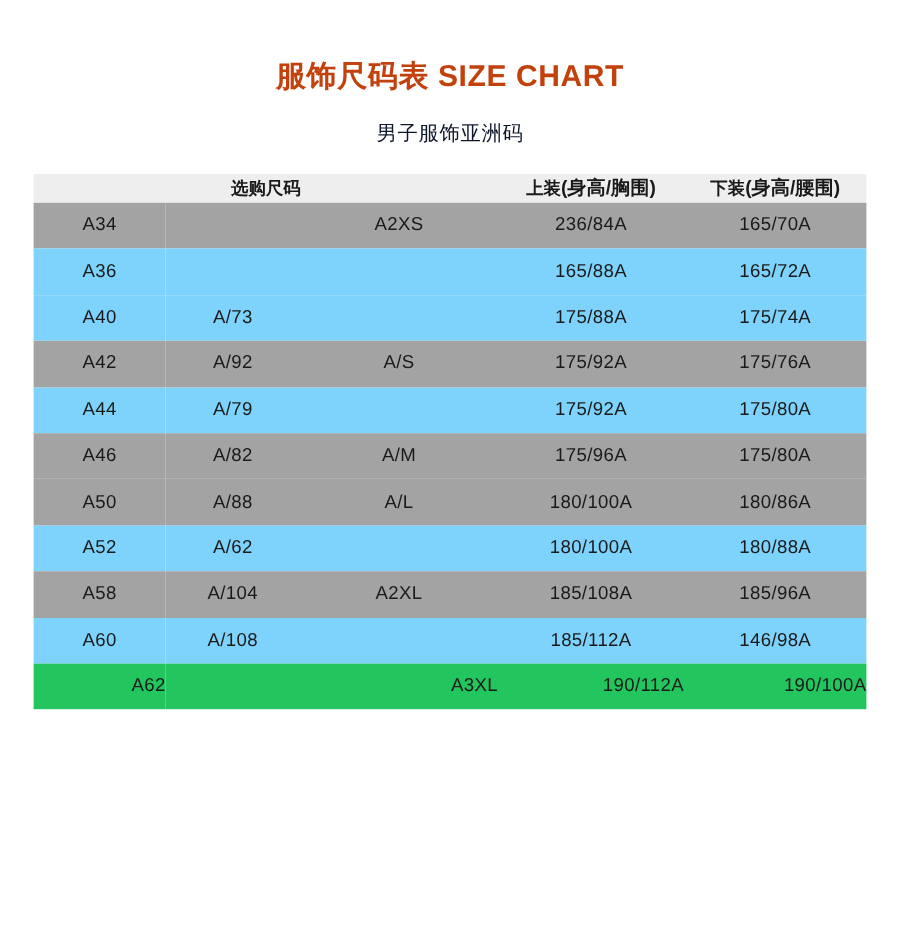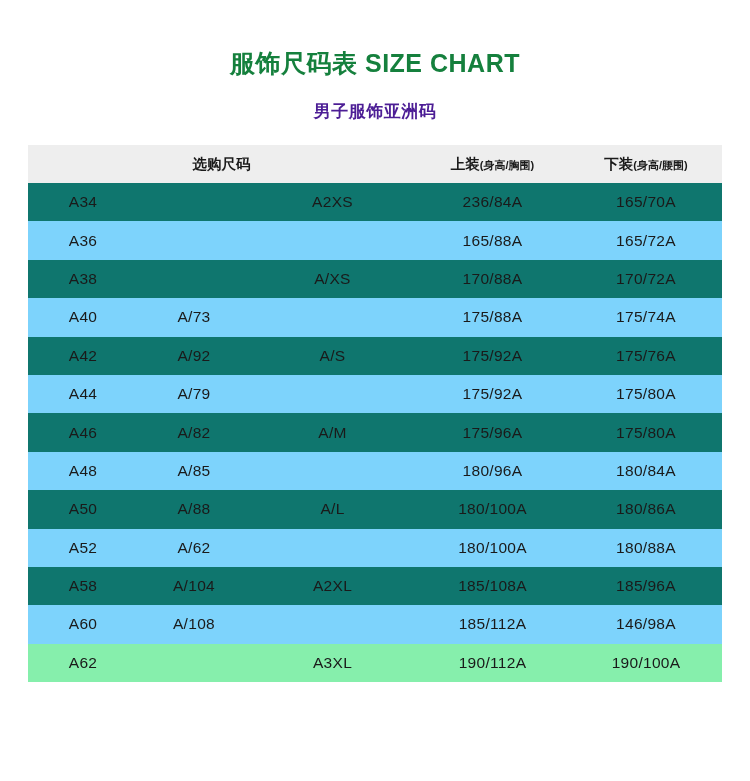--- a/index.html
+++ b/index.html
@@ -20,67 +20,68 @@
     position: relative;
     box-sizing: border-box;
     padding: 0 28px;
   }
   .title {
     text-align: center;
     font-size: 25px;
     font-weight: bold;
     letter-spacing: 0.5px;
     padding-top: 47px;
-    color: #15803d;
+    color: #c2410c;
   }
   .subtitle {
     text-align: center;
     font-size: 17px;
-    font-weight: bold;
-    color: #4c1d95;
+    font-weight: normal;
+    color: #0f172a;
     margin-top: 20px;
     letter-spacing: 0.5px;
   }
   table.size-chart {
     width: 694px;
     margin: 22px auto 0 auto;
     border-collapse: collapse;
     table-layout: fixed;
   }
   table.size-chart tr.header-row th {
     background: #eeeeee;
     font-size: 14.5px;
     font-weight: bold;
     color: #1a1a1a;
-    height: 38px;
+    height: 24px;
     padding: 0;
     text-align: center;
     border: none;
   }
   table.size-chart th .sub {
     font-weight: bold;
-    font-size: 11px;
+    font-size: 16px;
   }
   table.size-chart tbody td {
     height: 38.4px;
     font-size: 15.5px;
     text-align: center;
     padding: 0;
     border: none;
     color: #1a1a1a;
     letter-spacing: 0.3px;
   }
   table.size-chart tbody tr.odd td {
-    background: #0f766e;
+    background: #a3a3a3;
   }
   table.size-chart tbody tr.even td {
     background: #7dd3fc;
   }
   table.size-chart tbody tr.lastrow td {
-    background: #86efac;
+    background: #22c55e;
+    text-align: right;
   }
   .col-a { width: 110px; }
   .col-b { width: 112px; }
   .col-c { width: 165px; }
   .col-d { width: 155px; }
   .col-e { width: 152px; }
   .sep {
     border-left: 1px solid #dcdcdc;
   }
 </style>
@@ -115,27 +116,20 @@
         <td>236/84A</td>
         <td>165/70A</td>
       </tr>
       <tr class="even">
         <td>A36</td>
         <td></td>
         <td></td>
         <td>165/88A</td>
         <td>165/72A</td>
       </tr>
-      <tr class="odd">
-        <td>A38</td>
-        <td></td>
-        <td>A/XS</td>
-        <td>170/88A</td>
-        <td>170/72A</td>
-      </tr>
       <tr class="even">
         <td>A40</td>
         <td>A/73</td>
         <td></td>
         <td>175/88A</td>
         <td>175/74A</td>
       </tr>
       <tr class="odd">
         <td>A42</td>
         <td>A/92</td>
@@ -149,27 +143,20 @@
         <td></td>
         <td>175/92A</td>
         <td>175/80A</td>
       </tr>
       <tr class="odd">
         <td>A46</td>
         <td>A/82</td>
         <td>A/M</td>
         <td>175/96A</td>
         <td>175/80A</td>
-      </tr>
-      <tr class="even">
-        <td>A48</td>
-        <td>A/85</td>
-        <td></td>
-        <td>180/96A</td>
-        <td>180/84A</td>
       </tr>
       <tr class="odd">
         <td>A50</td>
         <td>A/88</td>
         <td>A/L</td>
         <td>180/100A</td>
         <td>180/86A</td>
       </tr>
       <tr class="even">
         <td>A52</td>

